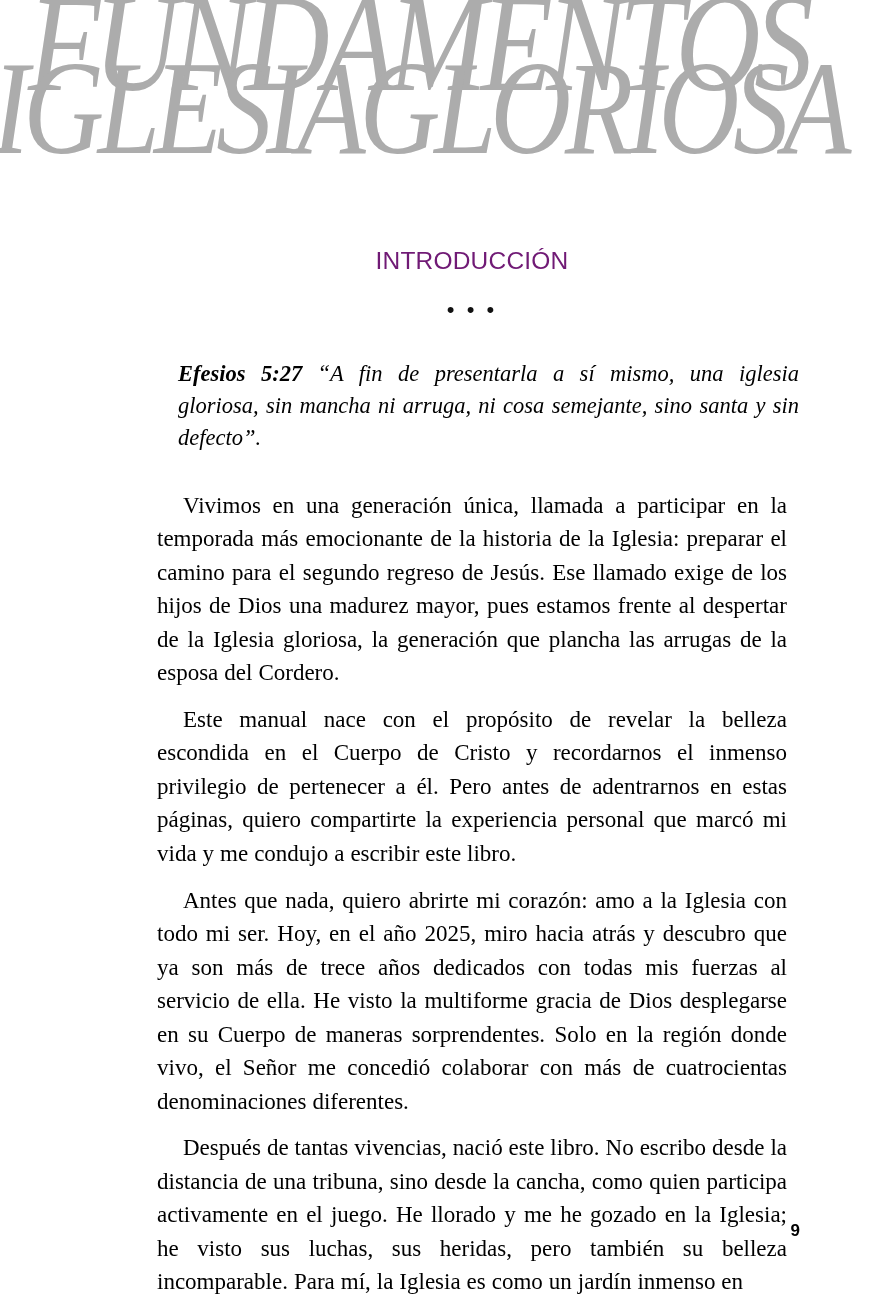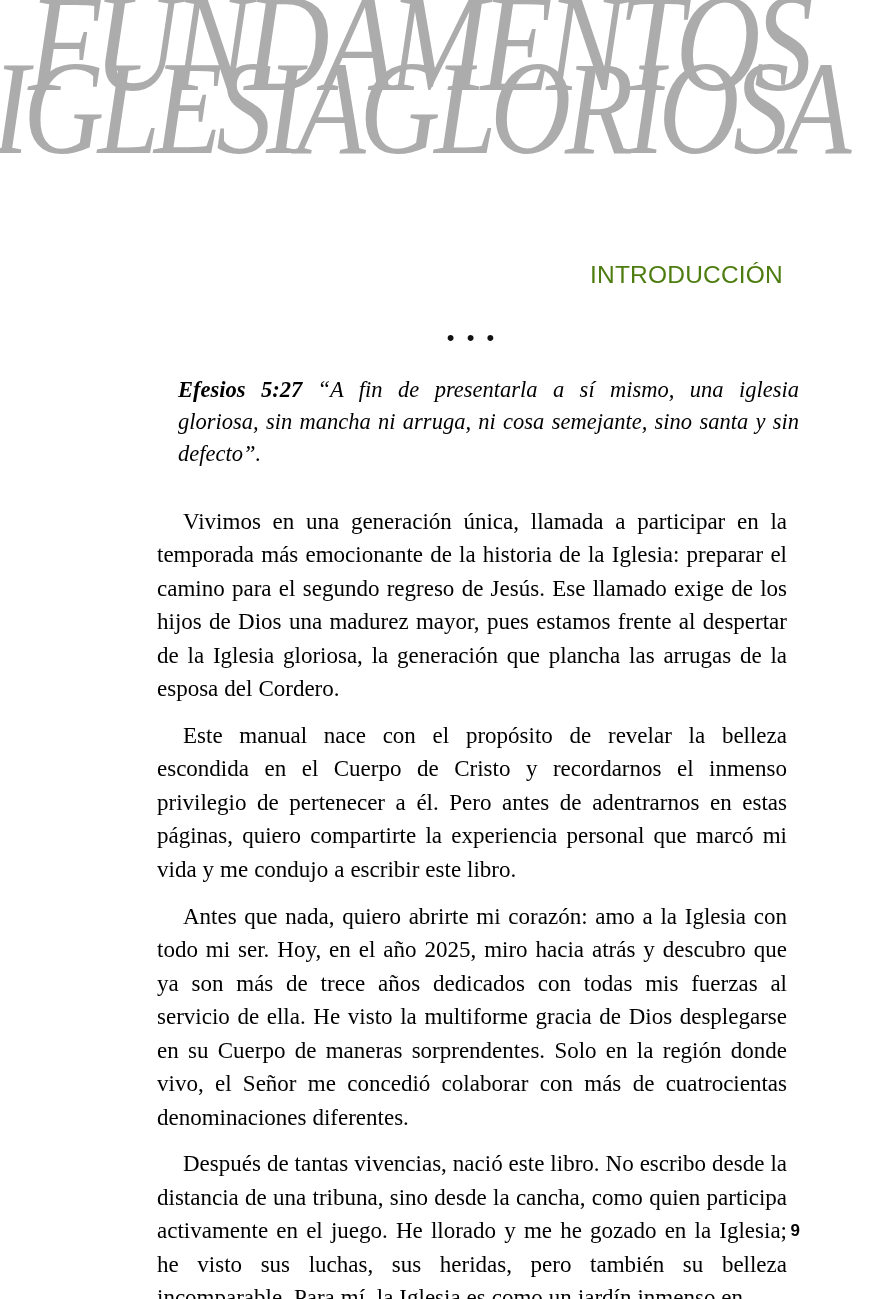--- a/index.html
+++ b/index.html
@@ -55,46 +55,46 @@
 
   
   #page-content {
     position: absolute;
     left: 145px;
     top: 0;
     width: 654px;
   }
 
   #chapter-title {
-    margin: 16px;
+    margin: 2px;
     padding-top: 247px;
-    text-align: right;
+    text-align: center;
     font-family: "Liberation Sans", "DejaVu Sans", sans-serif;
     font-weight: 400;
     font-size: 24.5px;
     letter-spacing: 0.2px;
-    color: #4d7c0f;
+    color: #701a75;
     line-height: 1;
   }
 
   #title-ornament {
     margin: 0;
     padding-top: 23px;
     text-align: center;
     font-family: "Liberation Sans", "DejaVu Sans", sans-serif;
     font-size: 22px;
     letter-spacing: 3px;
     color: #111111;
     line-height: 1;
     height: 18px;
   }
 
   
   #scripture-quote {
-    margin: 0;
+    margin: 12px;
     padding-top: 29px;
     margin-left: 33px;
     width: 621px;
     text-align: justify;
     text-align-last: left;
     font-style: italic;
     font-size: 22.5px;
     line-height: 1.44;
     word-spacing: 0.06em;
   }

